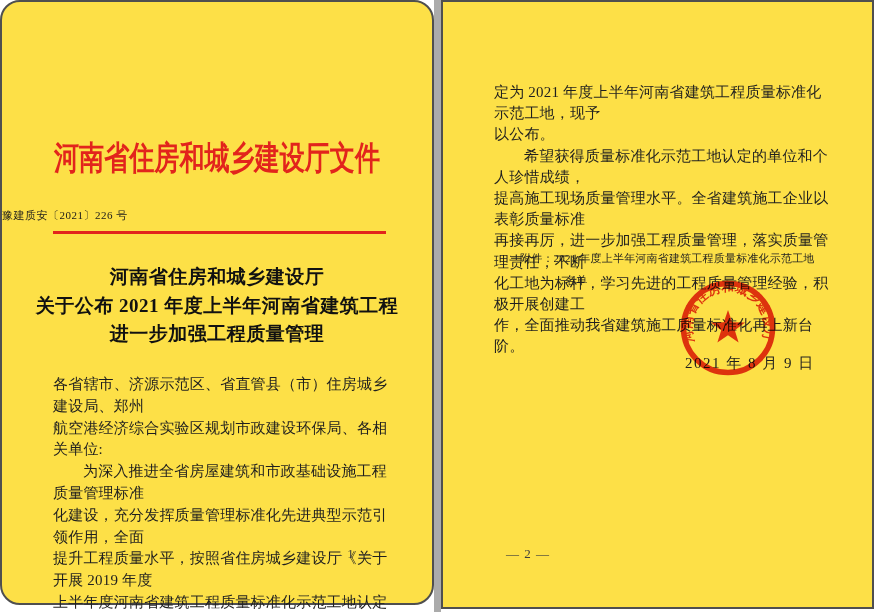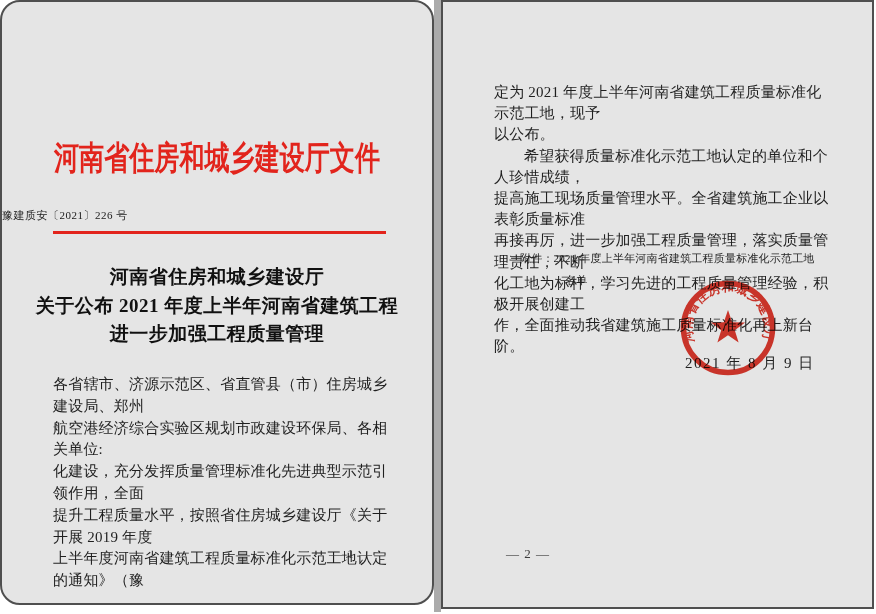--- a/index.html
+++ b/index.html
@@ -10,21 +10,21 @@
   }
   *{box-sizing:border-box;}
   html,body{margin:0;padding:0;}
   body{
     width:876px;height:614px;position:relative;background:#ffffff;overflow:hidden;
     font-family:"Liberation Serif","DejaVu Serif",serif;
     color:var(--ink);
   }
   .canvas{position:absolute;left:0;top:0;width:876px;height:614px;background:#fff;}
   .page-gap{position:absolute;left:434px;top:0;width:7px;height:612px;background:#ababab;}
-  .page{position:absolute;background:#e5e5e5;border:2px solid var(--edge);}
+  .page{position:absolute;background:#fde047;border:2px solid var(--edge);}
   .page1{left:0;top:0;width:434px;height:605px;border-radius:20px;}
   .page2{left:441px;top:0;width:433px;height:609px;}
 
   
   .letterhead{
     position:absolute;top:135px;left:0;width:100%;text-align:center;
     color:var(--accent);font-weight:bold;font-size:33px;line-height:42px;
     white-space:nowrap;transform:scaleX(0.76);transform-origin:50% 50%;
   }
   .doc-number{
@@ -82,20 +82,21 @@
 
     <div class="notice-title">
       <div>河南省住房和城乡建设厅</div>
       <div>关于公布 2021 年度上半年河南省建筑工程</div>
       <div>进一步加强工程质量管理</div>
     </div>
 
     <div class="body-block body1">
       <div>各省辖市、济源示范区、省直管县（市）住房城乡建设局、郑州</div>
       <div>航空港经济综合实验区规划市政建设环保局、各相关单位:</div>
+      <div class="indent">为深入推进全省房屋建筑和市政基础设施工程质量管理标准</div>
       <div>化建设，充分发挥质量管理标准化先进典型示范引领作用，全面</div>
       <div>提升工程质量水平，按照省住房城乡建设厅《关于开展 2019 年度</div>
       <div>上半年度河南省建筑工程质量标准化示范工地认定的通知》（豫</div>
 
     </div>
 
     <div class="page-number pn1">— 1 —</div>
   </div>
 
   <div class="page page2">

